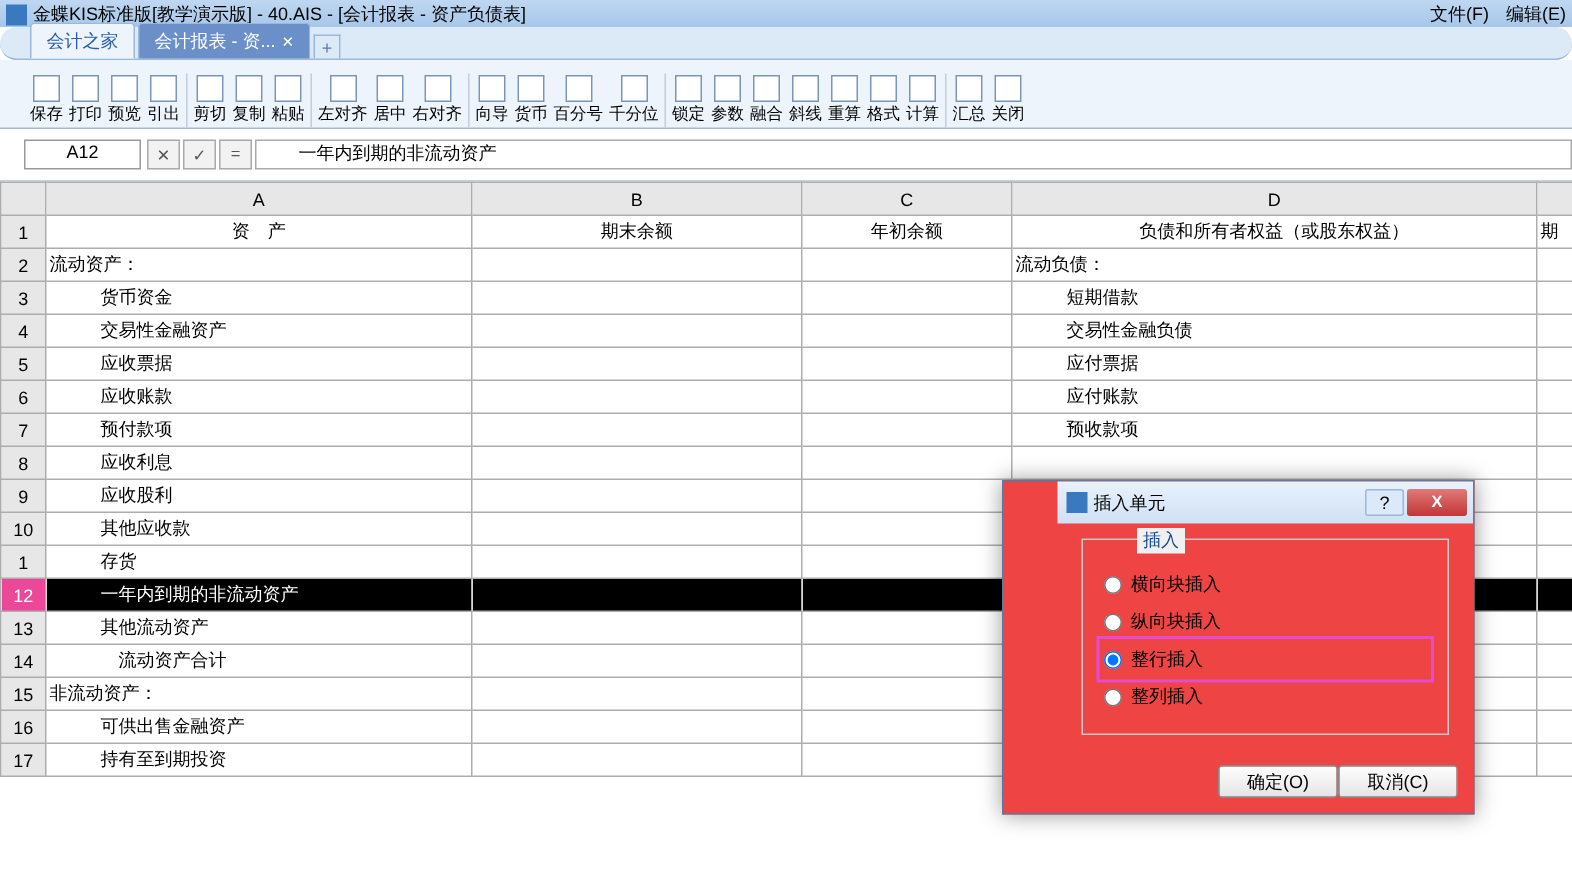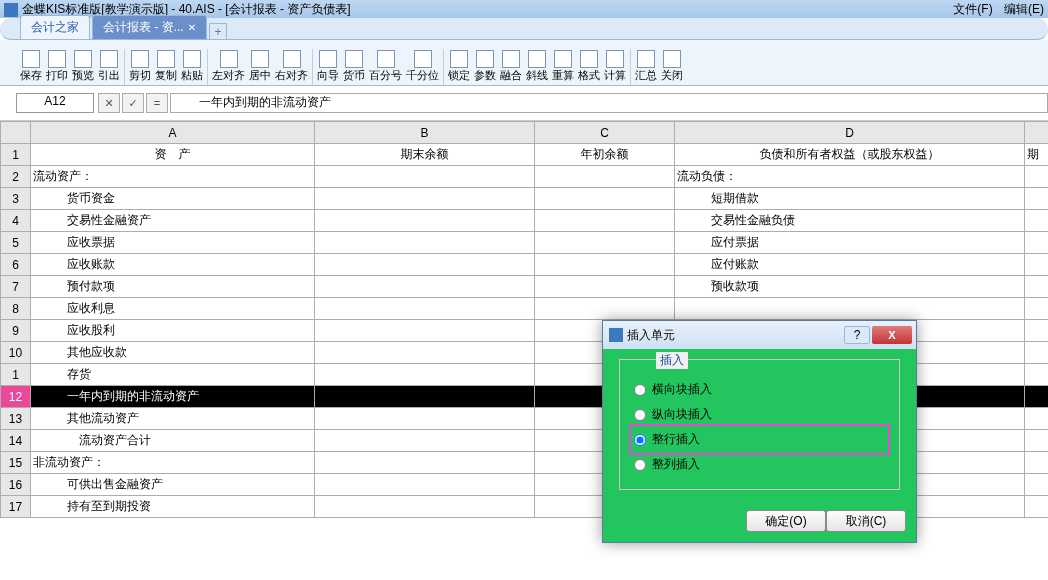--- a/index.html
+++ b/index.html
@@ -38,21 +38,21 @@
   col.cC { width: 140px; }
   col.cD { width: 350px; }
   col.cE { width: 36px; }
   td.data { padding: 0 2px; }
   td.center { text-align: center; }
   tr.selrow td.data { background: #000; color: #fff; }
   .indent1 { padding-left: 36px !important; }
   .indent2 { padding-left: 48px !important; }
 
   
-  .dialog { position: absolute; left: 602px; top: 320px; width: 315px; background: #22c55e; border: 1px solid #5a7aa0; box-shadow: 0 0 14px rgba(0,0,0,0.4); }
+  .dialog { position: absolute; left: 668px; top: 320px; width: 315px; background: #ef4444; border: 1px solid #5a7aa0; box-shadow: 0 0 14px rgba(0,0,0,0.4); padding-left: 36px; }
   .dlg-title { height: 28px; background: linear-gradient(#e9f2fc, #cfe0f4); display: flex; align-items: center; justify-content: space-between; padding: 0 4px 0 6px; font-size: 12px; }
   .dlg-title .l { display: flex; align-items: center; gap: 4px; }
   .dlg-title .r { display: flex; gap: 2px; }
   .dlg-title .help { width: 26px; height: 18px; background: #dce9f8; border: 1px solid #9ab8dc; display:flex; align-items:center; justify-content:center; border-radius: 2px; }
   .dlg-title .close { width: 40px; height: 18px; background: linear-gradient(#e07a7a, #c23535); color: #fff; display:flex; align-items:center; justify-content:center; border-radius: 2px; font-weight: bold; font-size: 11px; }
   .dlg-body { padding: 10px 16px 12px 16px; }
   .fieldset { border: 1px solid #c8c8c8; padding: 10px 12px 12px 12px; }
   .legend { position: relative; top: -18px; background: #f0f0f0; display: inline-block; padding: 0 4px; color: #16499a; margin-left: 24px; }
   .opts { margin-top: -10px; }
   .opt { display: flex; align-items: center; gap: 6px; padding: 4px 2px; font-size: 12px; }

